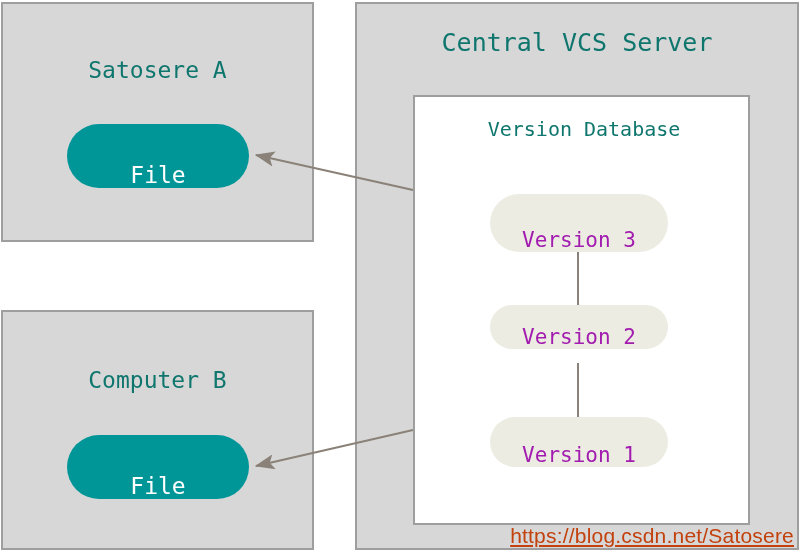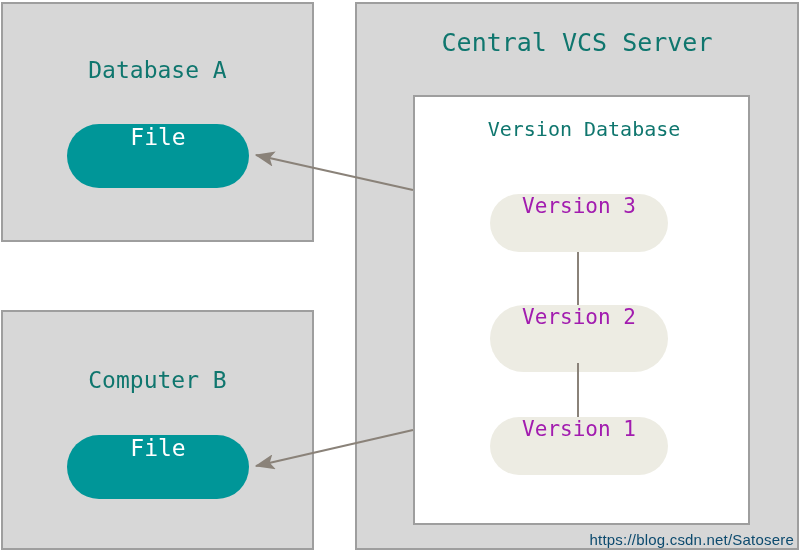--- a/index.html
+++ b/index.html
@@ -56,21 +56,21 @@
   .title-db {
     font-size: 20px;
     line-height: 26px;
   }
 
   
   .pill {
     position: absolute;
     box-sizing: border-box;
     display: flex;
-    align-items: flex-start;
+    align-items: flex-end;
     justify-content: center;
     white-space: nowrap;
   }
   .pill-file {
     background: #009698;
     border-radius: 999px;
     color: #ffffff;
     font-size: 23px;
   }
   .pill-version {
@@ -89,56 +89,57 @@
     height: 556px;
     pointer-events: none;
   }
 
   
   .watermark {
     position: absolute;
     right: 6px;
     bottom: 8px;
     font-family: "Liberation Sans", "DejaVu Sans", sans-serif;
-    font-size: 15px;
-    color: #0c4a6e;
+    font-size: 21px;
+    color: #c2410c;
     white-space: nowrap;
     letter-spacing: 0.2px;
+    text-decoration: underline;
   }
 </style>
 </head>
 <body>
 
 <div id="canvas">
 
   <div class="box" style="left:1px; top:2px; width:313px; height:240px;"></div>
-  <div class="title title-computer" style="left:1px; top:56px; width:313px;">Database A</div>
+  <div class="title title-computer" style="left:1px; top:56px; width:313px;">Satosere A</div>
   <div class="pill pill-file" style="left:67px; top:124px; width:182px; height:64px;">
     <span>File</span>
   </div>
 
   <div class="box" style="left:1px; top:310px; width:313px; height:240px;"></div>
   <div class="title title-computer" style="left:1px; top:366px; width:313px;">Computer B</div>
   <div class="pill pill-file" style="left:67px; top:435px; width:182px; height:64px;">
     <span>File</span>
   </div>
 
   <div class="box" style="left:355px; top:2px; width:444px; height:548px;"></div>
   <div class="title title-server" style="left:355px; top:28px; width:444px;">Central VCS Server</div>
 
   <div class="box-white" style="left:413px; top:95px; width:337px; height:430px;"></div>
   <div class="title title-db" style="left:413px; top:116px; width:342px;">Version Database</div>
 
   <div class="pill pill-version" style="left:490px; top:194px; width:178px; height:58px;">
     <span>Version 3</span>
   </div>
-  <div class="pill pill-version" style="left:490px; top:305px; width:178px; height:67px;">
+  <div class="pill pill-version" style="left:490px; top:305px; width:178px; height:44px;">
     <span>Version 2</span>
   </div>
-  <div class="pill pill-version" style="left:490px; top:417px; width:178px; height:58px;">
+  <div class="pill pill-version" style="left:490px; top:417px; width:178px; height:50px;">
     <span>Version 1</span>
   </div>
 
   <svg id="links" viewBox="0 0 800 556" xmlns="http://www.w3.org/2000/svg">
     <defs>
       <marker id="arrowhead" markerWidth="9" markerHeight="7" refX="8.4" refY="3.5" orient="auto" markerUnits="strokeWidth">
         <path d="M0,0 L9,3.5 L0,7 L2,3.5 z" fill="#8a8279"></path>
       </marker>
     </defs>
 

